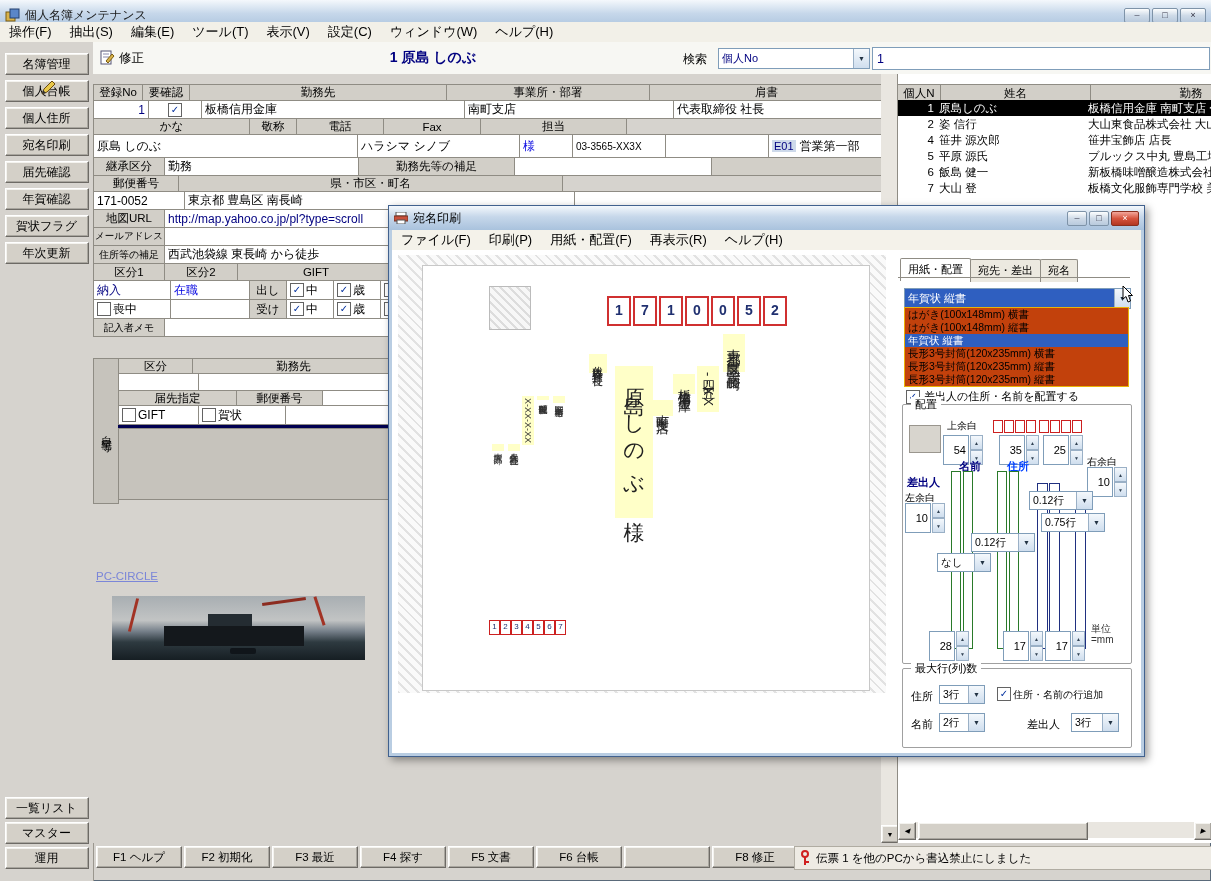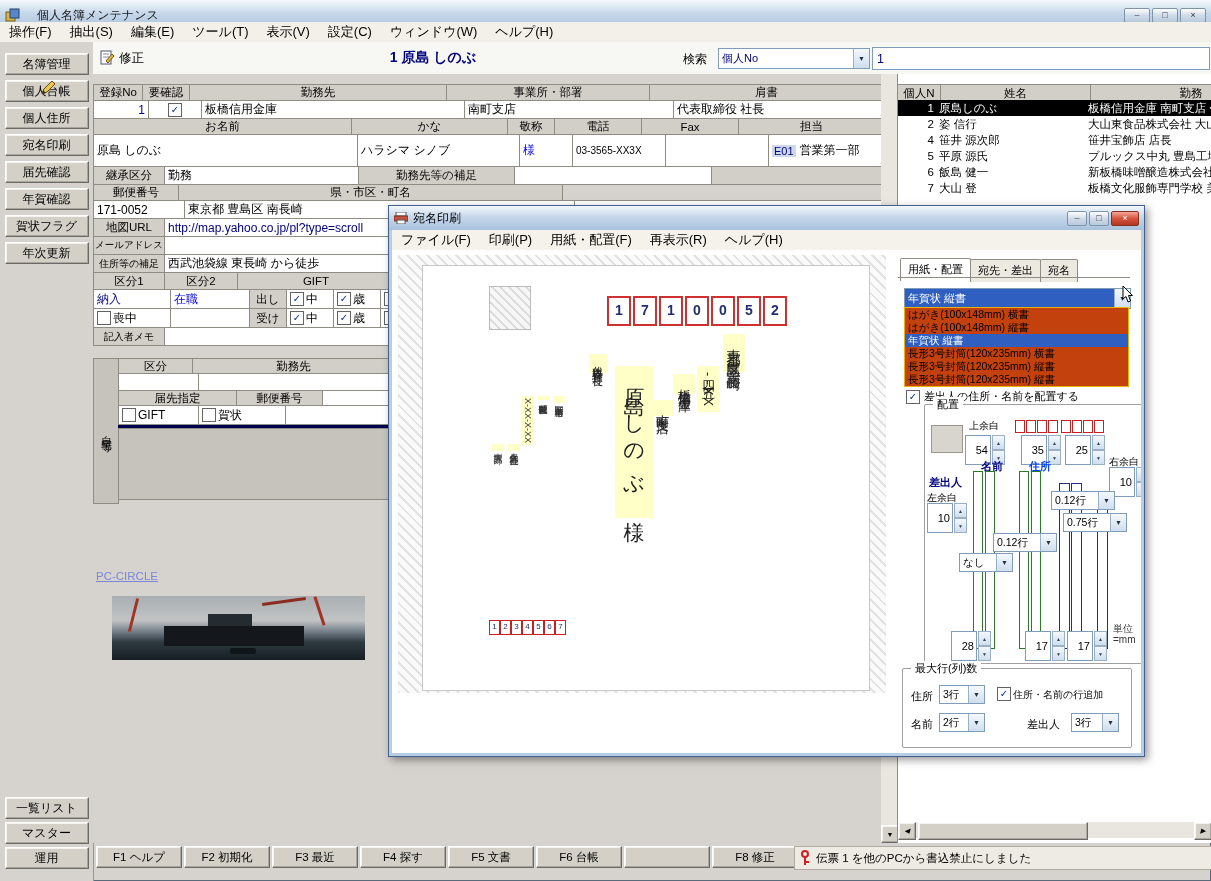--- a/index.html
+++ b/index.html
@@ -3,21 +3,21 @@
 <meta charset="utf-8">
 <style>
   html,body{margin:0;padding:0}
   body{width:1211px;height:881px;position:relative;overflow:hidden;background:#d6d3ce;
        font-family:"Liberation Sans","DejaVu Sans",sans-serif;font-size:12px;color:#000;
        box-shadow:inset 0 0 0 1px #5a6a7a}
   .abs{position:absolute}
   
   #titlebar{position:absolute;left:0;top:0;right:0;height:22px;
     background:linear-gradient(#f4f8fc,#c6d7ea 45%,#a9c2dd);border-bottom:1px solid #8aa3c1;
-    display:flex;align-items:center;padding:4px 5px;gap:17px}
+    display:flex;align-items:center;padding:4px 5px;gap:5px}
   #titlebar .title{font-size:12px;color:#1a1a1a}
   .winbtns{margin-left:auto;display:flex;gap:2px}
   .wbtn{width:26px;height:15px;border:1px solid #7e93a8;border-radius:2px;
     background:linear-gradient(#fdfefe,#cfdbe8 50%,#b9cadd);font-size:9px;line-height:11px;
     display:flex;align-items:center;justify-content:center;padding:0;color:#334}
   .wbtn.red{background:linear-gradient(#f3a79b,#d6543e 50%,#b33722);color:#fff;border-color:#8a2f1e}
   #menubar{position:absolute;left:0;top:22px;right:0;height:20px;background:#f2f0e8;
     border-bottom:1px solid #c9c6bc;display:flex;align-items:center}
   .menu-item{padding:2px 9px;font-size:13px;cursor:default}
   
@@ -141,21 +141,21 @@
     border:1px solid #8f8c84;border-bottom:none;border-radius:2px 2px 0 0;white-space:nowrap}
   .tab.active{background:#fff;font-weight:normal}
   #tabline{position:absolute;left:506px;top:27px;width:232px;border-top:1px solid #8f8c84}
   #paper-combo{left:512px;top:38px;width:225px;height:19px}
   #droplist{position:absolute;left:512px;top:57px;width:223px;background:#c2410c;border:1px solid #eab308;z-index:5}
   .dl-item{height:13px;font-size:10.5px;padding:0 3px;white-space:nowrap;overflow:hidden;color:#000;line-height:13px}
   .dl-item.selected{background:#2f5fc0;color:#fff}
   .chkrow{position:absolute;display:flex;align-items:center;gap:4px;font-size:11px;white-space:nowrap}
   .grp{position:absolute;border:1px solid #a0a0a0;border-radius:2px;background:#fff}
   .grp .legend{position:absolute;top:-8px;left:8px;background:#fff;padding:0 4px;font-size:11px}
-  #grp-layout{left:532px;top:154px;width:228px;height:258px}
+  #grp-layout{left:510px;top:154px;width:228px;height:258px}
   #grp-max{left:510px;top:418px;width:228px;height:78px}
   .spin{position:absolute;display:flex;height:30px}
   .spin .num{width:22px;background:#fff;border:1px solid #7f9db9;font-size:11px;color:#000;
     display:flex;align-items:center;justify-content:flex-end;padding-right:2px}
   .spin .arrows{width:13px;display:flex;flex-direction:column;margin-left:1px}
   .spin .arrows i{flex:1;background:linear-gradient(#f4f8fc,#cfdeee);border:1px solid #9ab0c6;
     font-size:5px;font-style:normal;display:flex;align-items:center;justify-content:center;color:#345}
   .lbl10{position:absolute;font-size:10px;white-space:nowrap}
   .lbl11{position:absolute;font-size:11px;white-space:nowrap}
   .navytxt{color:#000080;font-weight:bold}
@@ -267,28 +267,27 @@
     <div class="row" style="height:19px">
       <span class="fld right" style="width:48px">1</span>
       <span class="fld" style="width:46px;justify-content:center">
           <span class="cb"><i>✓</i></span>
         </span>
       <span class="fld blk" style="width:256px">板橋信用金庫</span>
       <span class="fld blk" style="width:202px">南町支店</span>
       <span class="fld blk" style="width:233px">代表取締役 社長</span>
     </div>
     <div class="row" style="height:17px">
-      <span class="hdr" style="width:257px">お名前</span>
       <span class="hdr" style="width:155px">かな</span>
       <span class="hdr" style="width:46px">敬称</span>
       <span class="hdr" style="width:86px">電話</span>
       <span class="hdr" style="width:96px">Fax</span>
       <span class="hdr" style="width:145px">担当</span>
     </div>
-    <div class="row" style="height:33px">
+    <div class="row" style="height:24px">
       <span class="fld blk" style="width:257px">原島 しのぶ</span>
       <span class="fld blk" style="width:155px">ハラシマ シノブ</span>
       <span class="fld blue" style="width:46px">様</span>
       <span class="fld blk sm" style="width:86px">03-3565-XX3X</span>
       <span class="fld" style="width:96px"></span>
       <span class="fld blk" style="width:145px">
           <span class="chip">E01</span>
           <span>営業第一部</span>
         </span>
     </div>

